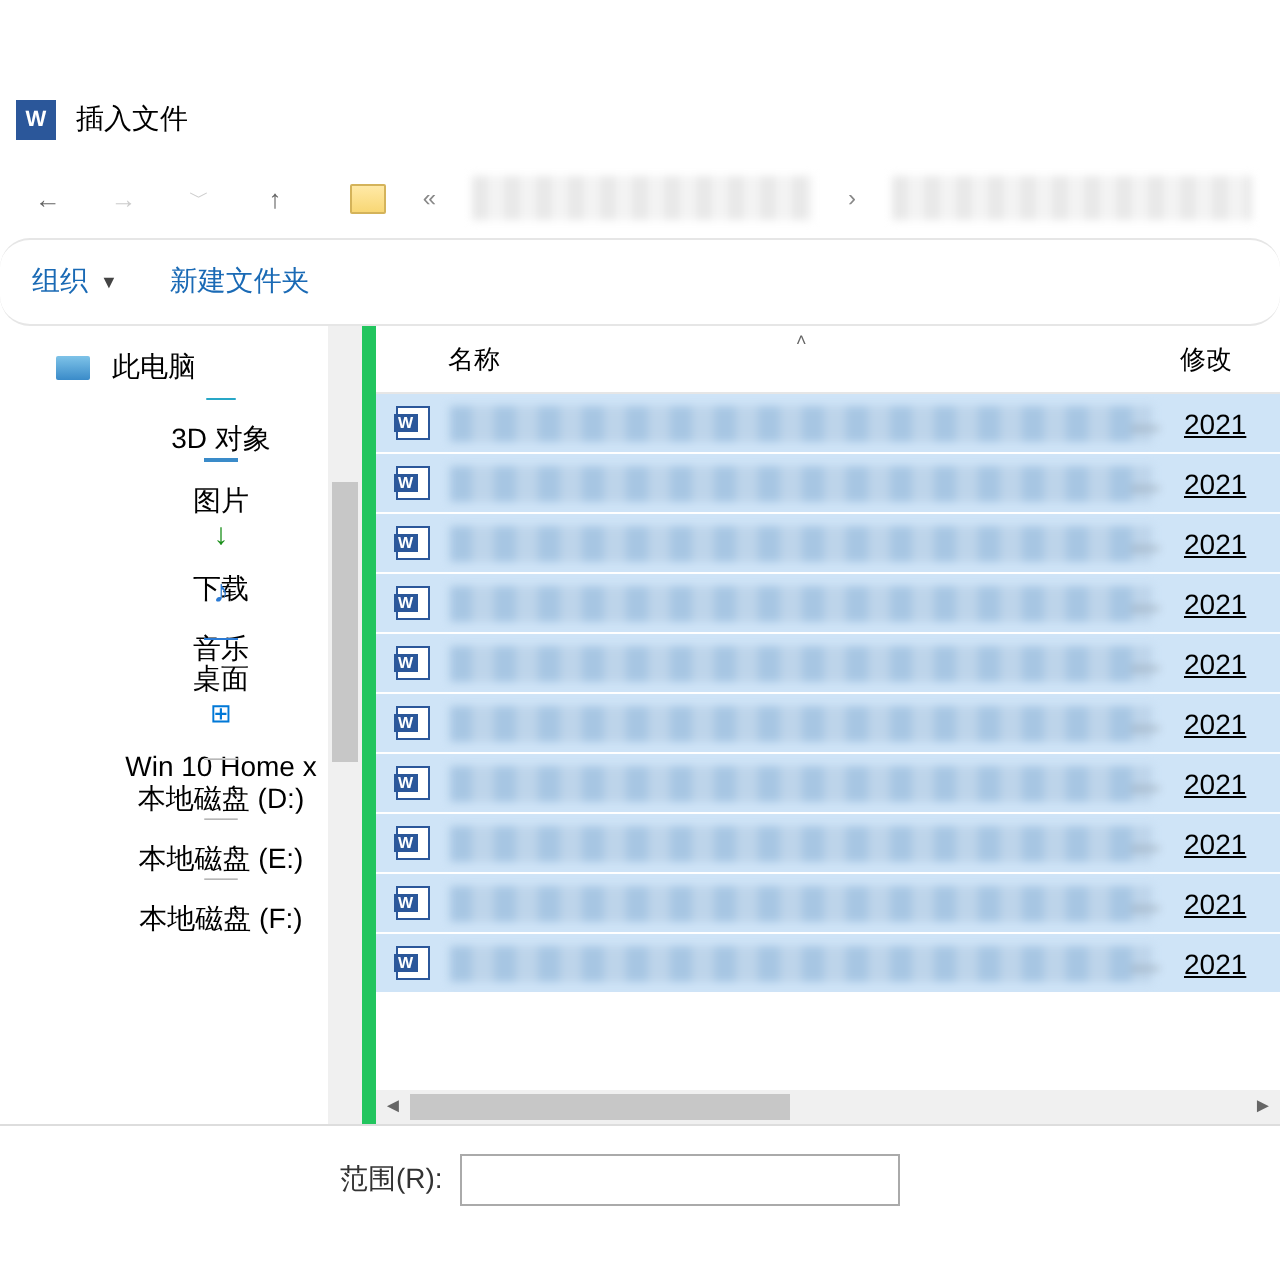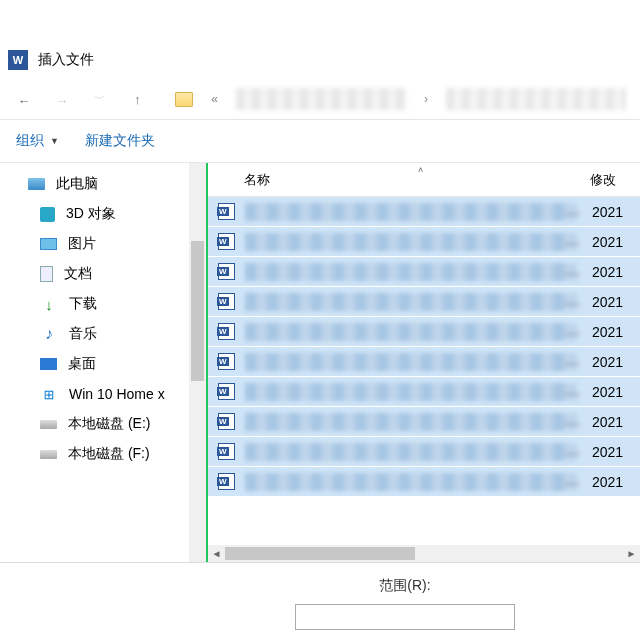--- a/index.html
+++ b/index.html
@@ -11,28 +11,28 @@
 .title { font-size: 14px; }
 
 .navbar { height: 40px; display: flex; align-items: center; padding: 0 14px; gap: 18px; color: #555; }
 .nav-btn { width: 20px; height: 20px; display: flex; align-items: center; justify-content: center; color: #666; }
 .nav-btn.disabled { color: #ccc; }
 .folder-icon { width: 18px; height: 15px; background: linear-gradient(#ffe9a6,#f8d775); border: 1px solid #d4b35a; border-radius: 1px; margin-left: 10px; }
 .chev { color: #888; font-size: 12px; }
 .path-blur { flex: 0 0 auto; width: 170px; height: 22px; background: repeating-linear-gradient(90deg,#e8e8e8 0 8px,#f4f4f4 8px 16px); filter: blur(2px); }
 .path-blur.b2 { width: 180px; }
 
-.toolbar { height: 44px; border-top: 1px solid #e6e6e6; border-bottom: 1px solid #e6e6e6; display: flex; align-items: center; padding: 0 16px; gap: 26px; background: #fff; }
+.toolbar { height: 44px; border-top: 1px solid #e6e6e6; border-bottom: 1px solid #e6e6e6; display: flex; align-items: center; padding: 0 16px; gap: 26px; background: #fff; border-radius: 15px; }
 .tool-item { display: flex; align-items: center; gap: 6px; color: #1a6ab5; font-size: 14px; }
 .dd { font-size: 9px; color: #444; }
 
 .main { display: flex; height: 400px; border-bottom: 1px solid #ddd; }
-.sidebar { width: 208px; border-right: 2px solid #22c55e; overflow: hidden; position: relative; padding-top: 6px; }
+.sidebar { width: 188px; border-right: 7px solid #22c55e; overflow: hidden; position: relative; padding-top: 6px; }
 .tree-item { height: 30px; display: flex; align-items: center; padding-left: 28px; gap: 11px; font-size: 14px; }
-.tree-item.sub { padding-left: 40px; }
+.tree-item.sub { padding-left: 40px; flex-direction: column; }
 .ico { width: 18px; height: 16px; display: flex; align-items: center; justify-content: center; font-size: 15px; }
 .i-pc { background: linear-gradient(#7ec3e8,#3a8bc9); border-radius: 1px; height: 12px; width: 17px; }
 .i-3d { background: #28a7c7; width: 15px; height: 15px; border-radius: 2px; }
 .i-vid { background: repeating-linear-gradient(#6b4a1e 0 2px,#ad7d3b 2px 4px); width: 16px; height: 14px; }
 .i-pic { background: #6ebfe8; width: 17px; height: 12px; border: 1px solid #3a8bc9; }
 .i-doc { background: #eef; width: 13px; height: 16px; border: 1px solid #8aa; }
 .i-dl { color: #1a8f1a; }
 .i-dl::before { content:"↓"; font-weight: bold; }
 .i-mus { color: #2a7ad4; }
 .i-mus::before { content:"♪"; font-size: 16px; }
@@ -42,34 +42,34 @@
 .i-drv { background: linear-gradient(#ddd,#aaa); width: 17px; height: 9px; border-radius: 1px; }
 .sb-scroll { position: absolute; right: 0; top: 0; bottom: 0; width: 17px; background: #f0f0f0; }
 .sb-thumb { position: absolute; top: 78px; left: 2px; width: 13px; height: 140px; background: #c7c7c7; }
 
 .filepane { flex: 1; display: flex; flex-direction: column; position: relative; }
 .colhdr { height: 34px; display: flex; align-items: center; border-bottom: 1px solid #e6e6e6; }
 .col-name { padding-left: 36px; flex: 1; font-size: 13px; }
 .col-date { width: 50px; font-size: 13px; font-family: Liberation Mono, monospace; }
 .sort-ind { position: absolute; left: 210px; top: 2px; font-size: 9px; color: #666; }
 .rows { flex: 1; overflow: hidden; }
-.row { height: 30px; display: flex; align-items: center; background: #cfe4f7; border-bottom: 1px solid #fff; gap: 10px; padding-left: 10px; }
+.row { height: 30px; display: flex; align-items: center; background: #cfe4f7; border-bottom: 1px solid #fff; gap: 10px; padding-left: 10px; text-decoration: underline; }
 .row:nth-child(even) { background: #cfe4f7; }
 .w-icon { width: 17px; height: 17px; background: #fff; border: 1px solid #2b579a; position: relative; flex-shrink: 0; }
 .w-icon::after { content:"W"; position: absolute; left: -2px; top: 3px; background: #2b579a; color: #fff; font-size: 8px; font-weight: bold; padding: 0 2px; }
 .fname { flex: 1; height: 18px; background: repeating-linear-gradient(90deg,#a7c6e3 0 11px,#bdd4ea 11px 22px); filter: blur(2px); margin-right: 6px; position: relative; }
 .fname::after { content: "...."; position: absolute; right: -4px; top: 0; color: #333; filter: none; }
 .yr { width: 48px; font-size: 14px; }
 .hs { position: absolute; left: 0; right: 0; bottom: 0; height: 17px; background: #f0f0f0; display: flex; }
 .hs-btn { width: 17px; height: 17px; display: flex; align-items: center; justify-content: center; color: #666; font-size: 10px; }
 .hs-track { flex: 1; position: relative; }
 .hs-thumb { position: absolute; left: 0; width: 190px; top: 2px; height: 13px; background: #c7c7c7; }
 
 .bottom { padding: 14px 0; }
-.brow { display: flex; align-items: center; gap: 9px; margin-bottom: 14px; padding-left: 170px; flex-direction: column; }
+.brow { display: flex; align-items: center; gap: 9px; margin-bottom: 14px; padding-left: 170px; }
 .blabel { font-size: 14px; color: #333; text-align: right; }
 .binput { width: 220px; height: 26px; border: 1px solid #aaa; background: #fff; }
 .bbtn { width: 170px; height: 30px; border: 1px solid #aaa; background: #e9e9e9; font-size: 14px; margin-left: 256px; display: flex; align-items: center; justify-content: center; }
 </style>
 </head>
 <body>
 
 <div class="titlebar">
   <div class="app-icon"></div>
   <div class="title">插入文件</div>
@@ -106,38 +106,38 @@
     <div id="sb-items">
         <div class="tree-item sub">
           <span class="ico i-3d"></span>
           <span>3D 对象</span>
         </div>
         <div class="tree-item sub">
           <span class="ico i-pic"></span>
           <span>图片</span>
         </div>
         <div class="tree-item sub">
-          <span class="ico i-doc"></span>
-          <span>文档</span>
-        </div>
-        <div class="tree-item sub">
           <span class="ico i-dl"></span>
           <span>下载</span>
         </div>
         <div class="tree-item sub">
           <span class="ico i-mus"></span>
           <span>音乐</span>
         </div>
         <div class="tree-item sub">
           <span class="ico i-desk"></span>
           <span>桌面</span>
         </div>
         <div class="tree-item sub">
           <span class="ico i-win"></span>
           <span>Win 10 Home x</span>
+        </div>
+        <div class="tree-item sub">
+          <span class="ico i-drv"></span>
+          <span>本地磁盘 (D:)</span>
         </div>
         <div class="tree-item sub">
           <span class="ico i-drv"></span>
           <span>本地磁盘 (E:)</span>
         </div>
         <div class="tree-item sub">
           <span class="ico i-drv"></span>
           <span>本地磁盘 (F:)</span>
         </div>
       </div>

